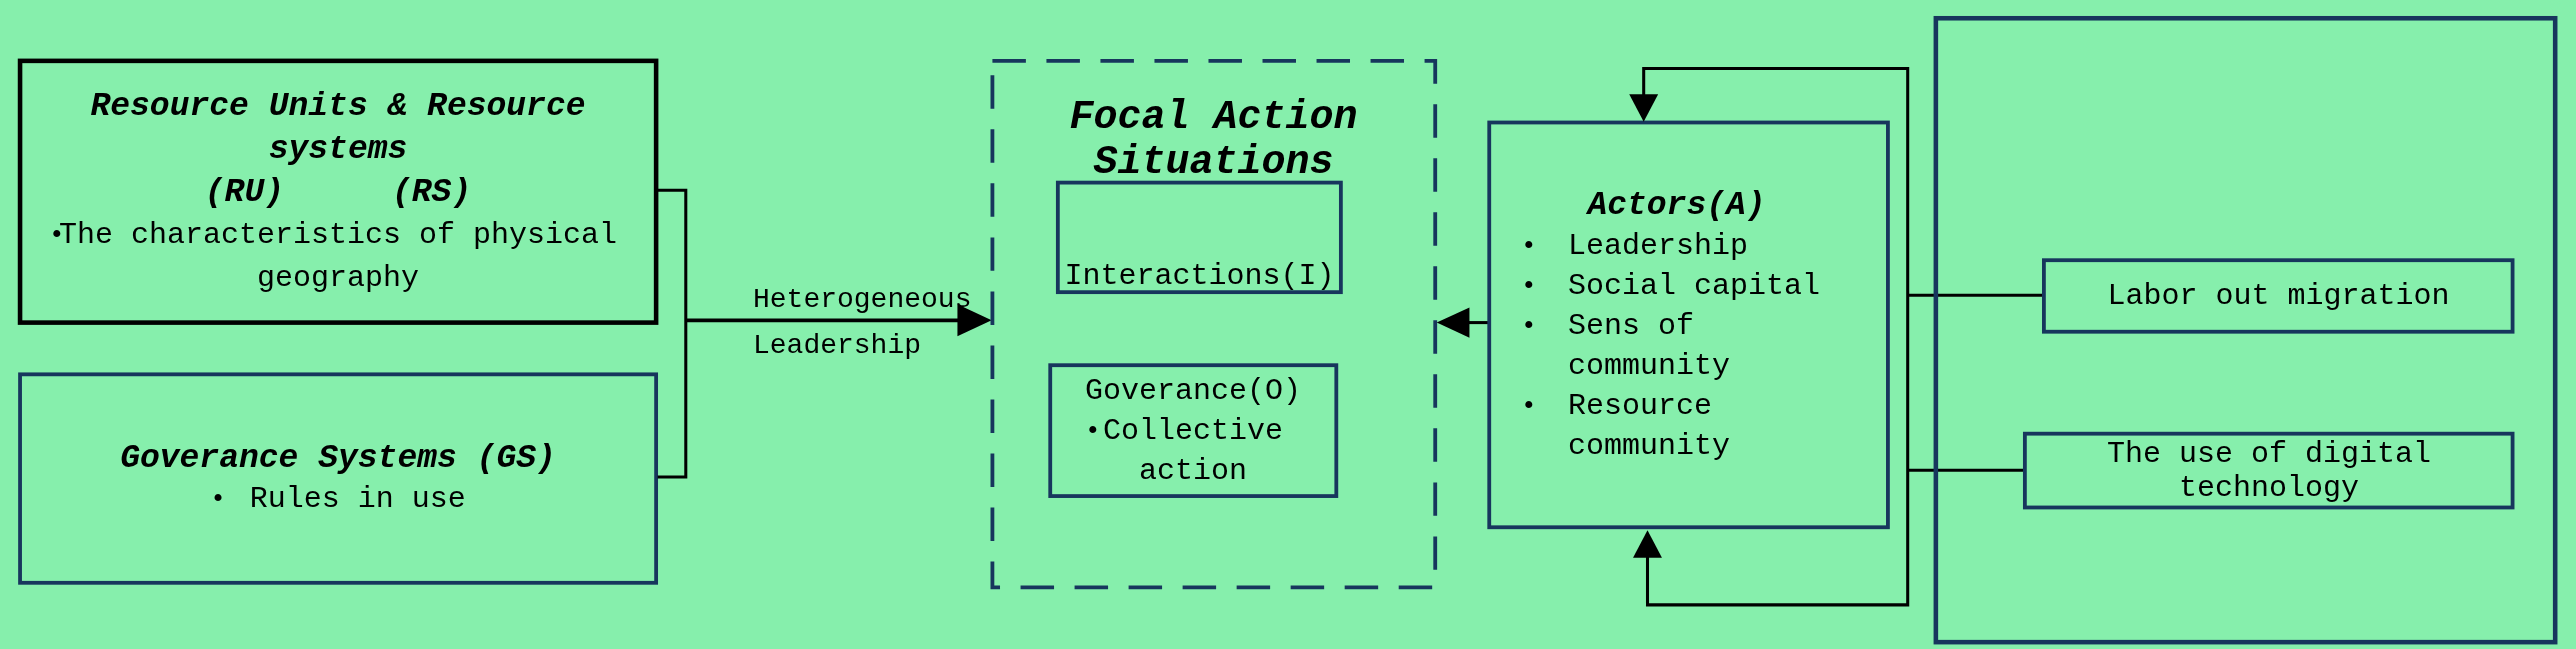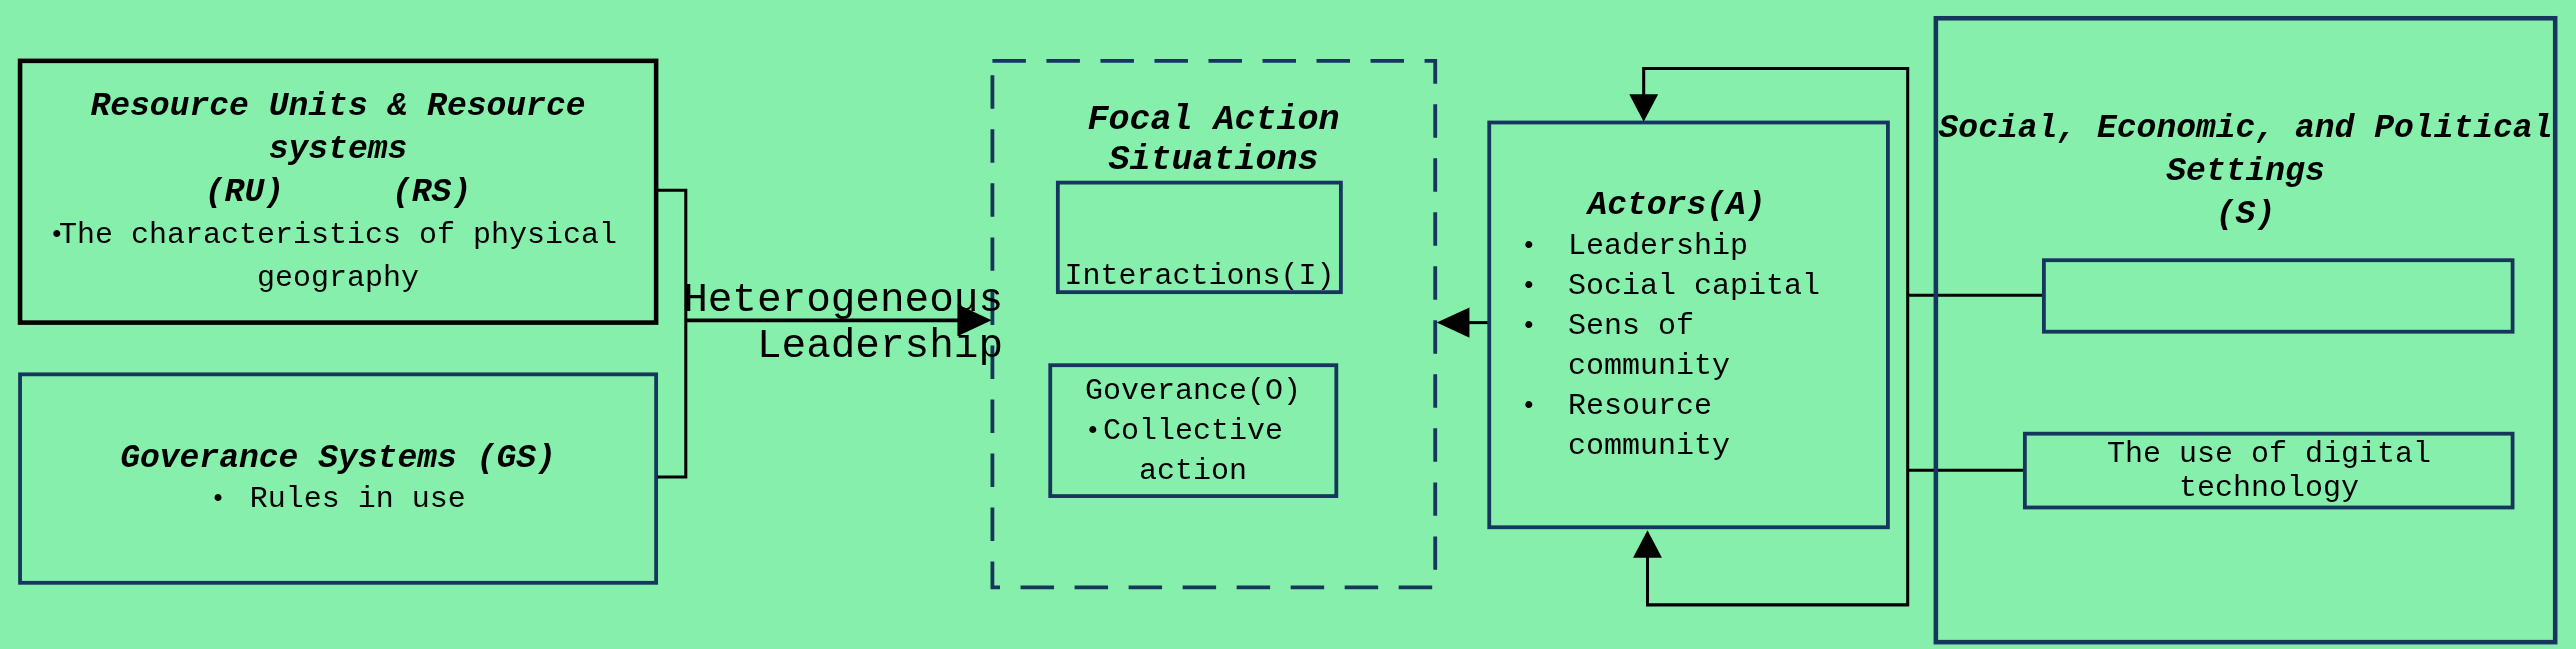--- a/index.html
+++ b/index.html
@@ -44,27 +44,27 @@
   .brow { position: relative; width: 100%; }
   .brow .bdot { position: absolute; left: 29px; }
   #rr-text .brow .bdot { font-size: 26px; }
 
   
   #gs-text { left: 20px; top: 374px; width: 636px; height: 209px; line-height: 41px; }
   .grow { display: flex; gap: 24px; justify-content: center; }
 
   
   #hetero {
-    left: 721px; top: 277px; width: 282px;
-    font-size: 41px; line-height: 46px;
-    align-items: flex-end; text-align: left;
+    left: 753px; top: 277px; width: 282px;
+    font-size: 28px; line-height: 46px;
+    align-items: flex-start; text-align: left;
   }
 
   
-  #focal-title { left: 992px; top: 119px; width: 443px; height: 41px; font-size: 35px; }
+  #focal-title { left: 992px; top: 119px; width: 443px; height: 41px; font-size: 40px; }
   #interactions-text { left: 1058px; top: 183px; width: 283px; height: 110px; justify-content: flex-end; }
   #outcomes-text { left: 1050px; top: 365px; width: 286px; height: 131px; line-height: 40px; }
   #outcomes-text .brow .bdot { left: 35px; font-size: 26px; }
 
   
   #actors-text { left: 1489px; top: 123px; width: 375px; height: 405px; line-height: 40px; }
   #actors-text .a-title { font-size: 33px; }
   .a-list { width: 100%; margin: 0; padding: 0; list-style: none; }
   .a-list li { display: flex; padding-left: 32px; text-align: left; }
   .a-list .bdot { width: 47px; flex: 0 0 47px; font-size: 26px; }
@@ -168,24 +168,23 @@
         <span class="bdot">•</span>
         <span>Sens of community</span>
       </li>
       <li>
         <span class="bdot">•</span>
         <span>Resource community</span>
       </li>
     </ul>
   </div>
 
-  <div class="txt bi" id="settings-title">
-    <div>Social, Economic, and Political Settings</div>
-    <div>(S)</div>
+
+  <div class="txt body40" id="labor-text">
+    <div>Labor out migration</div>
   </div>
-
 
   <div class="txt body40" id="digital-text">
     <div>The use of digital technology</div>
   </div>
 
 </div>
 
 
 </body></html>

